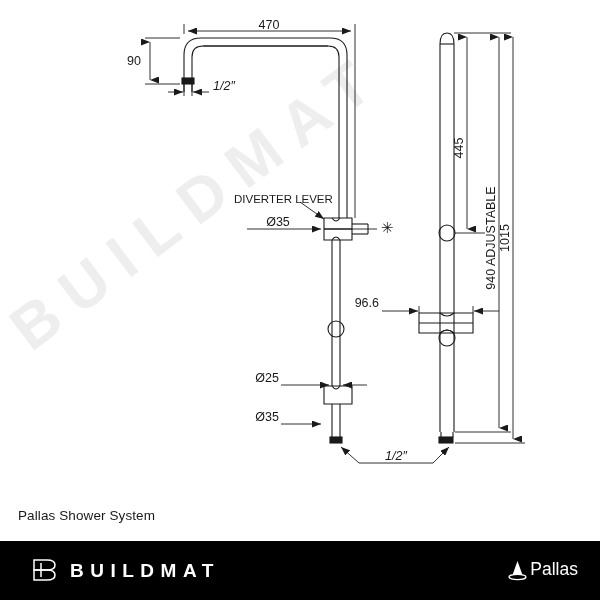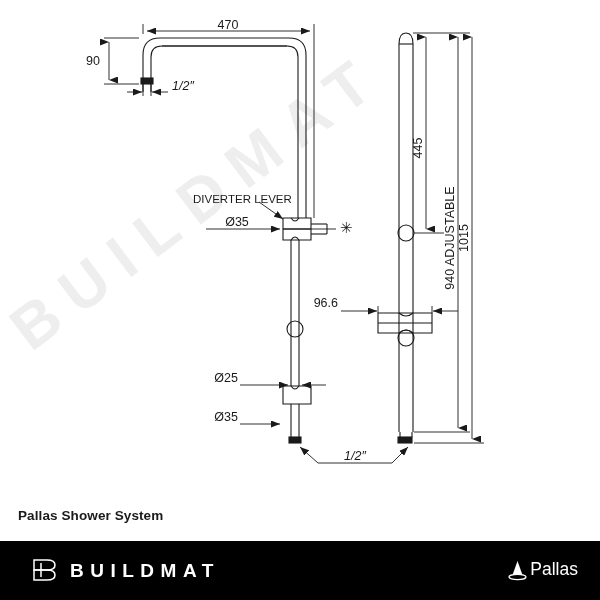--- a/index.html
+++ b/index.html
@@ -19,30 +19,31 @@
     width: 600px;
     height: 600px;
     background: #ffffff;
   }
   .drawing-area {
     position: absolute;
     left: 0;
     top: 0;
     width: 548px;
     height: 500px;
+    padding-left: 41px;
   }
   .drawing-area svg {
     display: block;
   }
   .product-title {
     position: absolute;
     left: 18px;
     top: 508px;
     font-size: 13.5px;
-    font-weight: 700;
+    font-weight: 400;
     color: #1a1a1a;
     letter-spacing: 0.1px;
     white-space: nowrap;
   }
   .footer-bar {
     position: absolute;
     left: 0;
     top: 541px;
     width: 600px;
     height: 59px;

